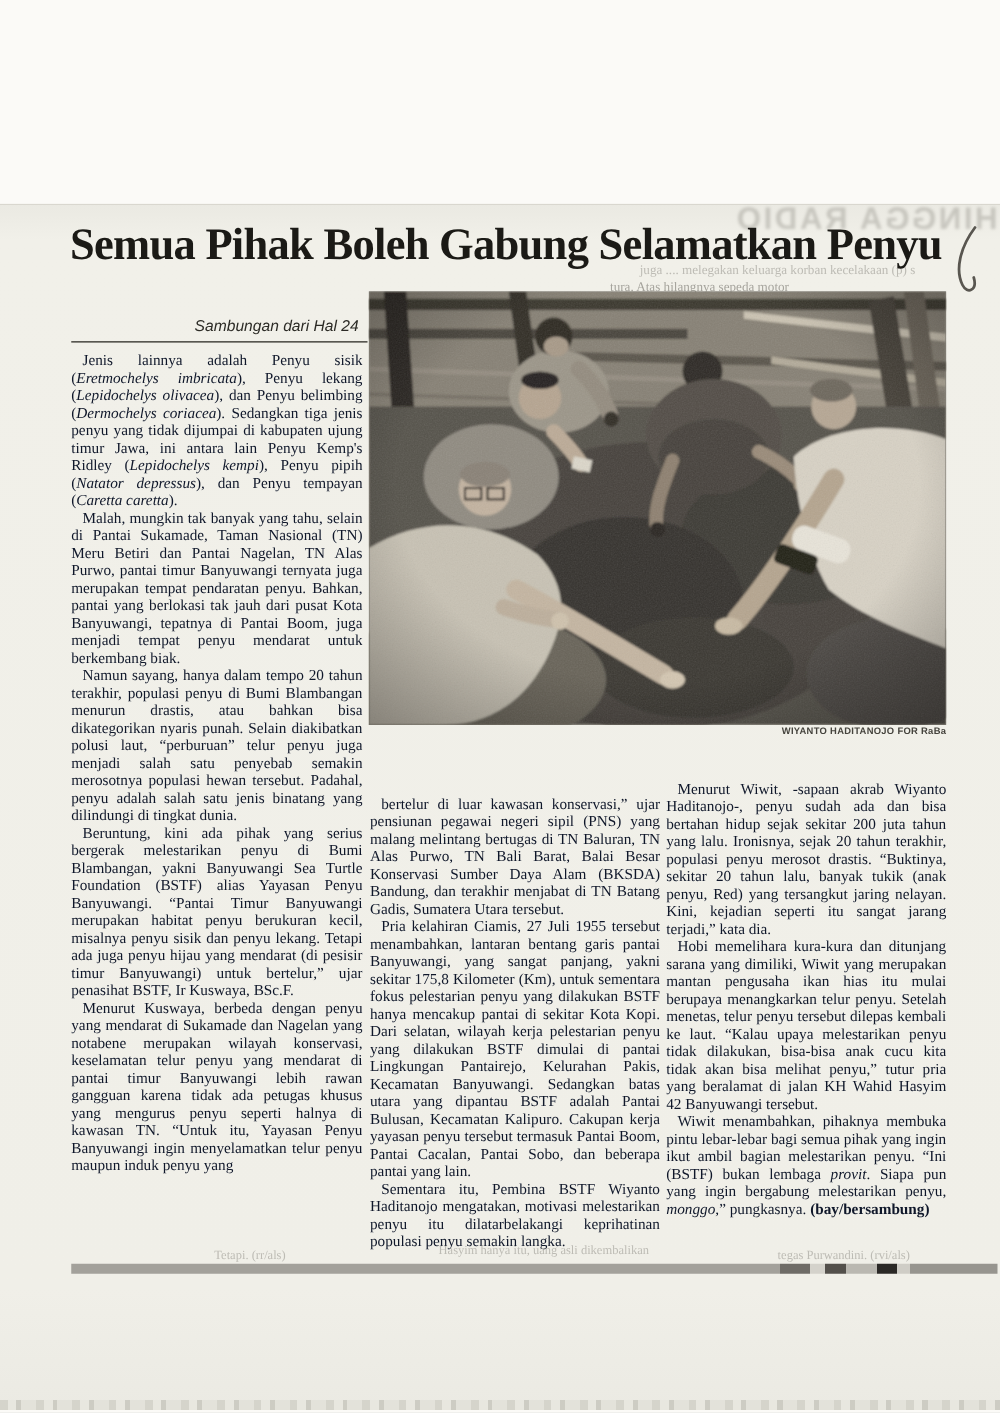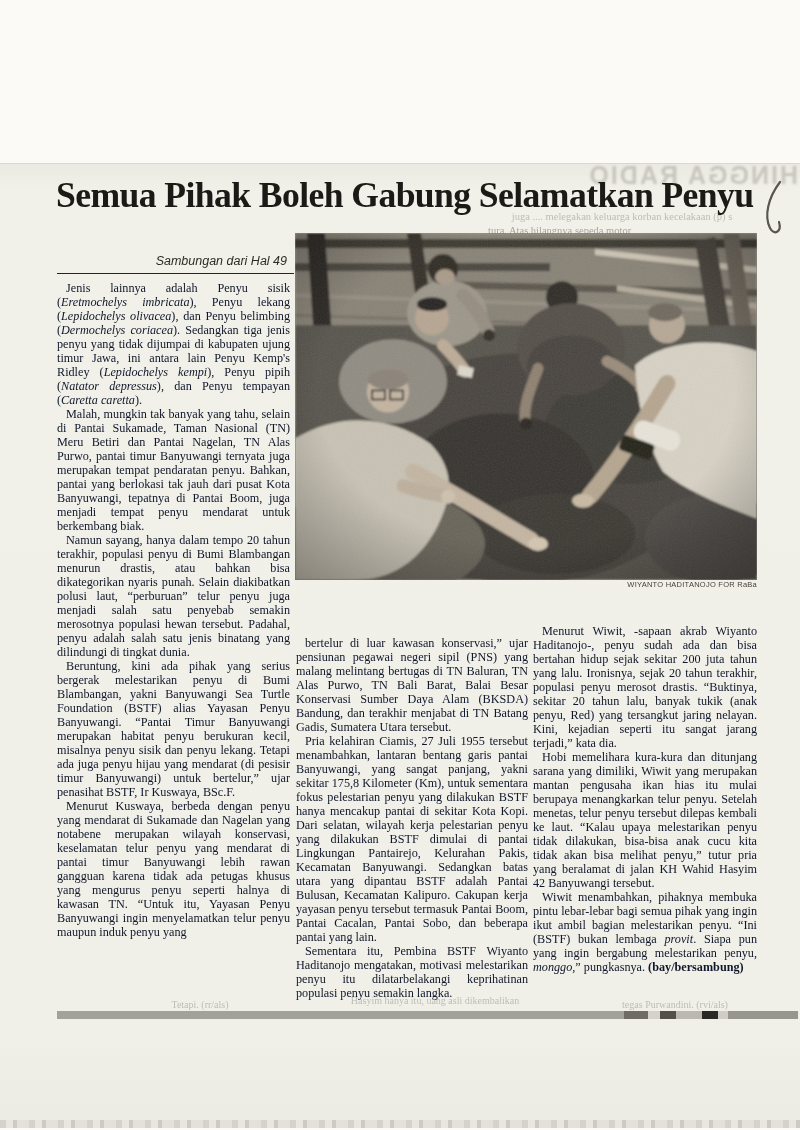--- a/index.html
+++ b/index.html
@@ -42,21 +42,21 @@
     position:absolute;left:57px;top:254px;width:230px;text-align:right;
     font-family:"Liberation Sans",sans-serif;font-style:italic;font-size:12.5px;
     color:#2c2b26;
   }
   .rule{position:absolute;left:57px;top:273px;width:237px;border-top:1.6px solid #26241f;}
   
   .photo{position:absolute;left:295px;top:233px;width:462px;height:347px;}
   .photo svg{display:block;width:100%;height:100%;}
   .credit{
     position:absolute;left:295px;top:580px;width:462px;text-align:right;
-    font-family:"Liberation Sans",sans-serif;font-weight:400;font-size:7.5px;
+    font-family:"Liberation Sans",sans-serif;font-weight:700;font-size:7.5px;
     letter-spacing:.25px;color:#45433d;
   }
   .caption{
     position:absolute;left:295px;top:590px;width:462px;
     font-family:"Liberation Sans",sans-serif;font-weight:700;
     font-size:12.2px;line-height:14.6px;text-align:justify;color:#1a1915;
   }
   
   .col{
     position:absolute;font-size:12.2px;line-height:14px;text-align:justify;
@@ -94,21 +94,21 @@
 
 <div class="sheet">
 
   <div class="clip"></div>
 
   <div class="ghost-mast">HINGGA RADIO</div>
   <div class="ghost-line ghost-faint" style="left:488px;top:211px;width:268px;">juga ....  melegakan keluarga korban kecelakaan (p) s</div>
   <div class="ghost-line" style="left:488px;top:225px;width:268px;">tura.  Atas hilangnya sepeda motor</div>
 
   <div class="headline">Semua Pihak Boleh Gabung Selamatkan Penyu</div>
-  <div class="continuation">Sambungan dari Hal 49</div>
+  <div class="continuation">Sambungan dari Hal 24</div>
   <div class="rule"></div>
 
   <div class="photo">
     <svg viewBox="0 0 462 346" preserveAspectRatio="none" aria-hidden="true">
       <defs>
         <filter id="soft">
             <feGaussianBlur stdDeviation="1"></feGaussianBlur>
           </filter>
         <filter id="grain">
             <feTurbulence type="fractalNoise" baseFrequency="0.9" numOctaves="2"></feTurbulence>

